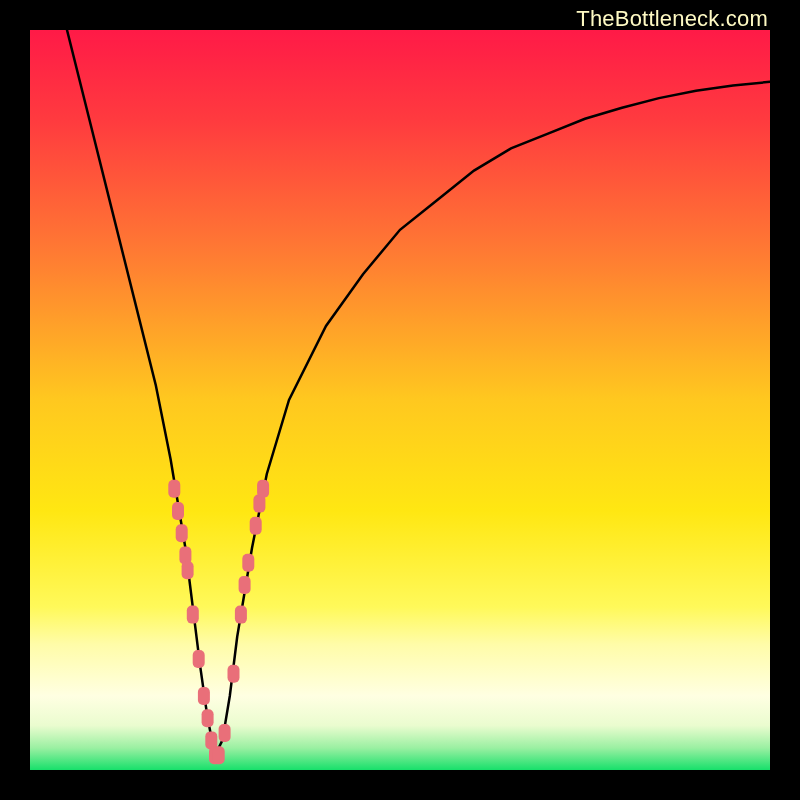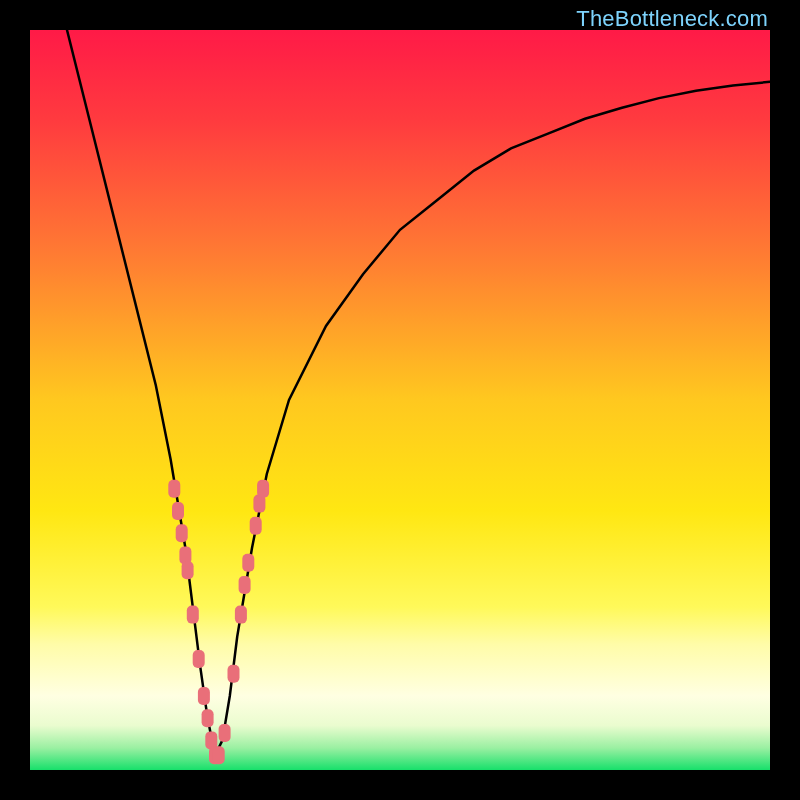--- a/index.html
+++ b/index.html
@@ -30,21 +30,21 @@
     left: 0;
     top: 0;
     width: 740px;
     height: 740px;
   }
   .watermark {
     position: absolute;
     top: 6px;
     right: 32px;
     font-size: 22px;
-    color: #7dd3fc;
+    color: #fef9c3;
     font-weight: 500;
     letter-spacing: 0.2px;
   }
 </style>
 </head>
 <body>
 
 <div class="frame">
   <div class="plot-area" id="plot-area" style="background: linear-gradient(rgb(255, 26, 71) 0%, rgb(255, 58, 63) 12%, rgb(255, 122, 51) 30%, rgb(255, 200, 31) 50%, rgb(255, 231, 18) 65%, rgb(255, 249, 90) 78%, rgb(255, 252, 168) 83%, rgb(255, 255, 226) 90%, rgb(234, 252, 207) 94%, rgb(155, 240, 162) 97%, rgb(23, 224, 107) 100%);">
     <svg class="curve-svg" id="curve-svg" viewBox="0 0 740 740" preserveAspectRatio="none">

